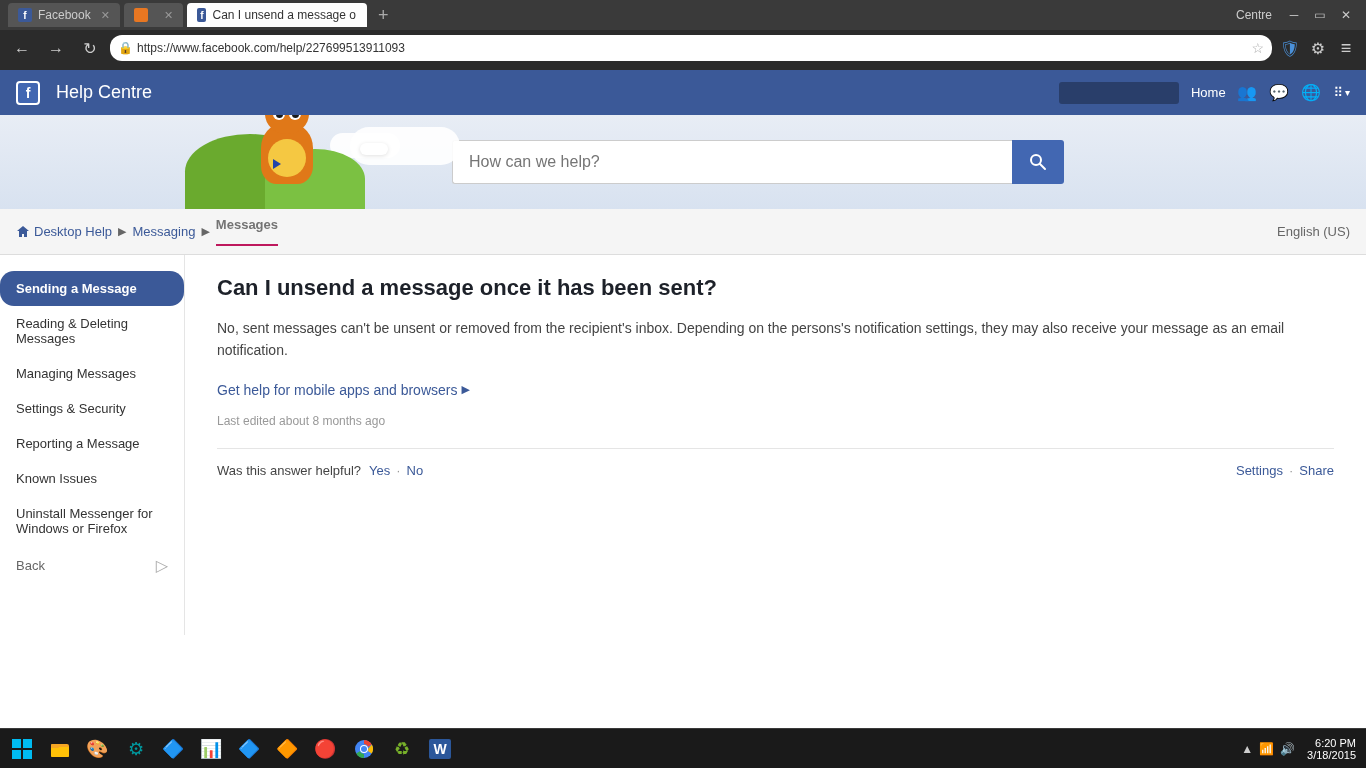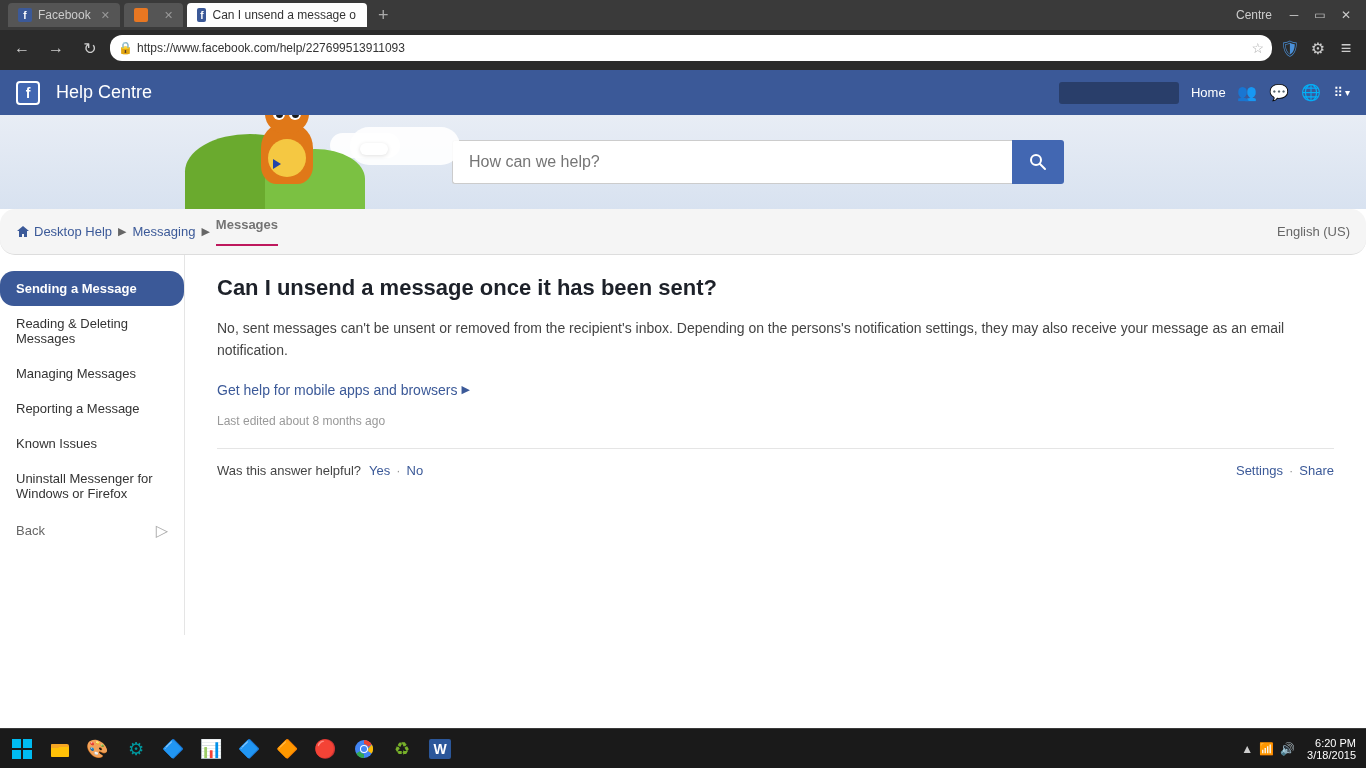--- a/index.html
+++ b/index.html
@@ -35,21 +35,21 @@
     .fb-nav-icon { color: white; font-size: 18px; cursor: pointer; }
     .fb-nav-dropdown { color: white; font-size: 13px; cursor: pointer; display: flex; align-items: center; gap: 2px; }
 
     
     .hero { background: linear-gradient(180deg, #e8edf5 0%, #d8e2f0 100%); height: 94px; display: flex; align-items: center; justify-content: center; position: relative; overflow: hidden; }
     .hero-search-box { display: flex; align-items: center; }
     .hero-search-input { width: 560px; height: 44px; padding: 0 16px; font-size: 16px; border: 1px solid #ccc; border-right: none; border-radius: 3px 0 0 3px; outline: none; color: #555; }
     .hero-search-btn { width: 52px; height: 44px; background: #4267b2; border: none; border-radius: 0 3px 3px 0; cursor: pointer; display: flex; align-items: center; justify-content: center; color: white; font-size: 18px; }
 
     
-    .breadcrumb-bar { background: #f5f5f5; border-bottom: 1px solid #ddd; padding: 8px 16px; display: flex; justify-content: space-between; align-items: center; border-radius: 15px; }
+    .breadcrumb-bar { background: #f5f5f5; border-bottom: 1px solid #ddd; padding: 8px 16px; display: flex; justify-content: space-between; align-items: center; }
     .breadcrumb { display: flex; align-items: center; gap: 6px; font-size: 13px; }
     .breadcrumb-home { color: #3b5998; cursor: pointer; display: flex; align-items: center; gap: 4px; }
     .breadcrumb-sep { color: #666; font-size: 11px; }
     .breadcrumb-link { color: #3b5998; cursor: pointer; }
     .breadcrumb-current { color: #737373; font-weight: bold; border-bottom: 2px solid #be185d; padding-bottom: 12px; }
     .breadcrumb-locale { font-size: 13px; color: #666; }
 
     
     .main-content { display: flex; background: #fff; min-height: 380px; }
 
@@ -215,20 +215,21 @@
   </div>
   <span class="breadcrumb-locale">English (US)</span>
 </div>
 
 <div class="main-content">
 
   <div class="sidebar">
     <div class="sidebar-item active">Sending a Message</div>
     <div class="sidebar-item">Reading &amp; Deleting Messages</div>
     <div class="sidebar-item">Managing Messages</div>
+    <div class="sidebar-item">Settings &amp; Security</div>
     <div class="sidebar-item">Reporting a Message</div>
     <div class="sidebar-item">Known Issues</div>
     <div class="sidebar-item">Uninstall Messenger for Windows or Firefox</div>
     <div class="sidebar-back">
       <span>Back</span>
       <span class="sidebar-back-arrow">▷</span>
     </div>
   </div>
 
   <div class="article">

